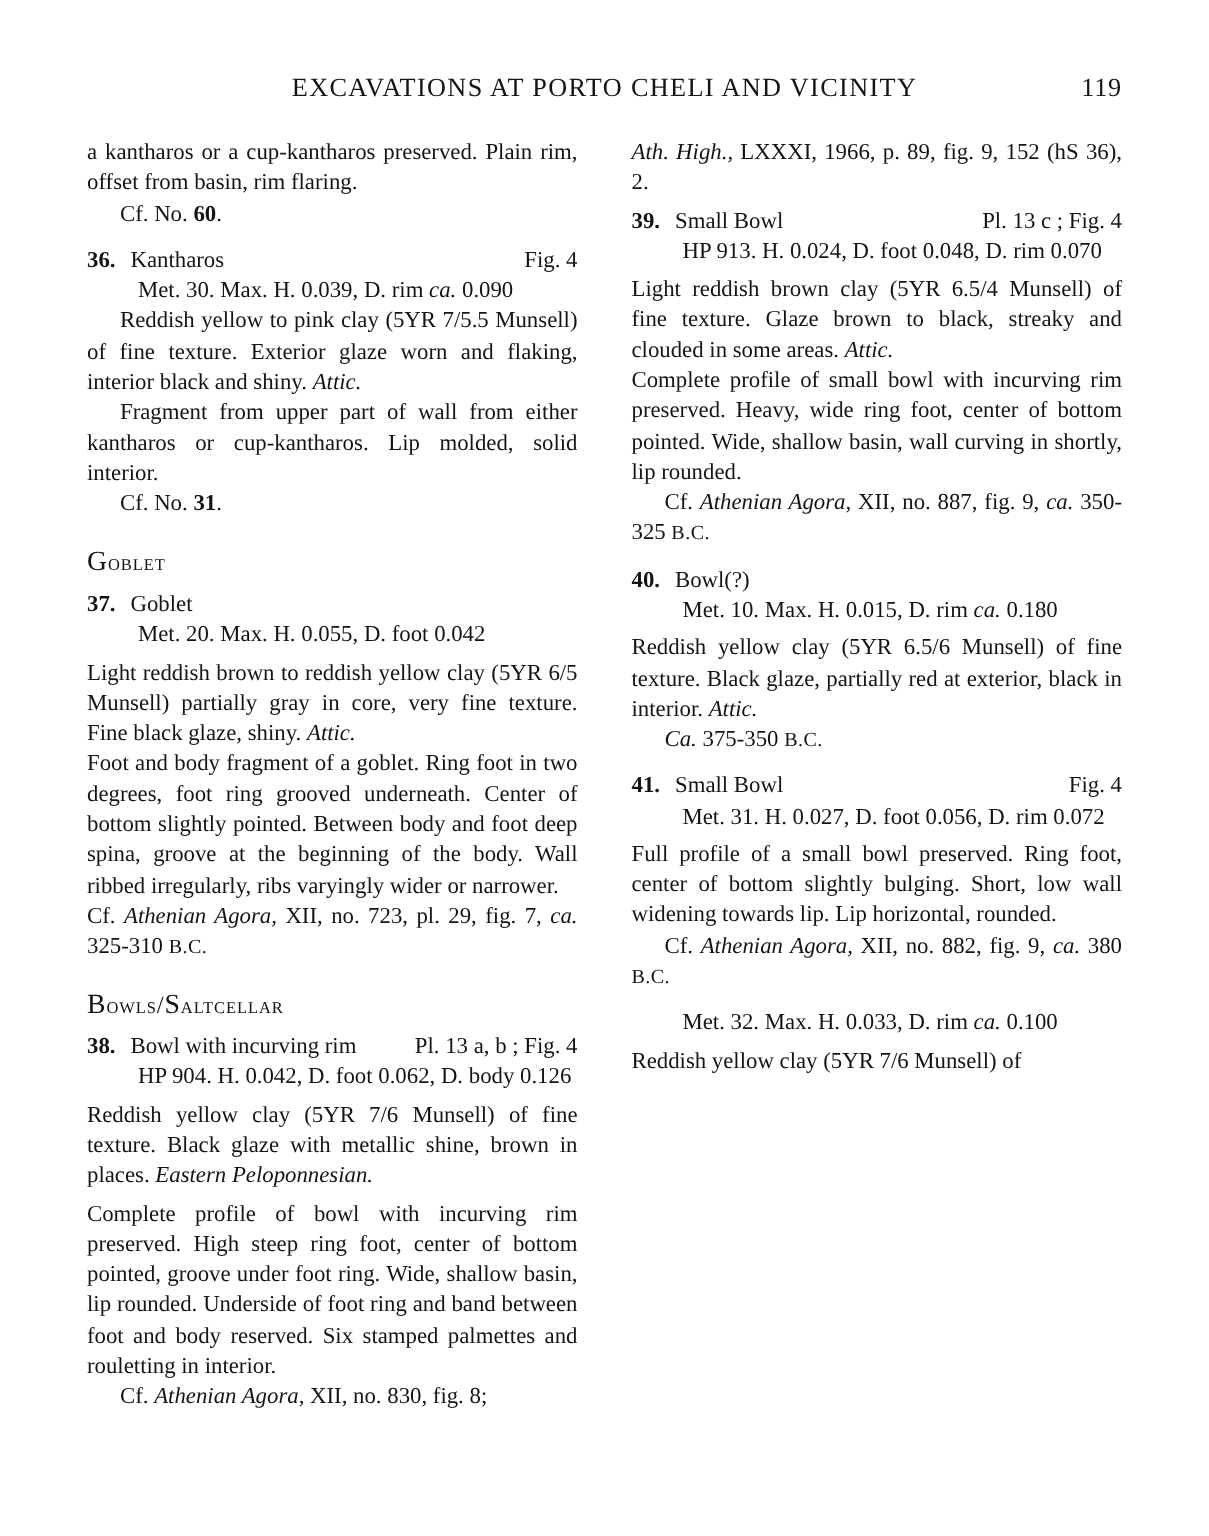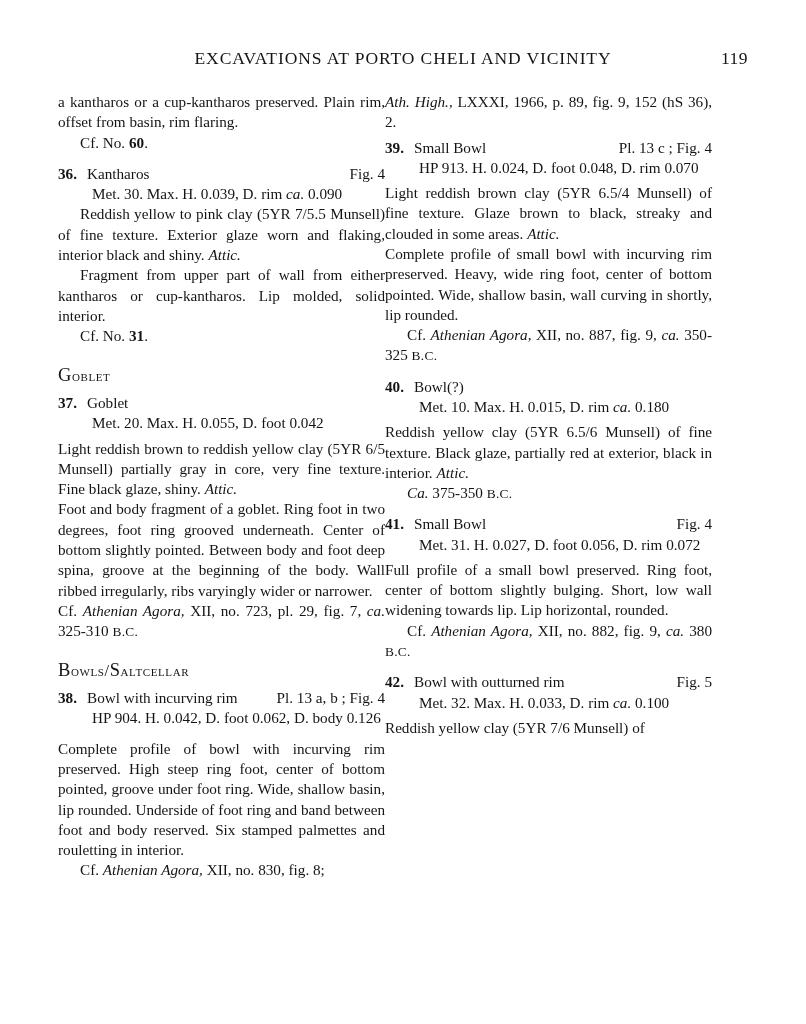--- a/index.html
+++ b/index.html
@@ -38,20 +38,21 @@
     top: 48px;
     font-size: 17.5px;
     letter-spacing: 0.5px;
   }
   .columns {
     position: absolute;
     left: 58px;
     top: 92px;
     width: 690px;
     display: flex;
+    gap: 36px;
   }
   .col {
     width: 327px;
     font-size: 15.2px;
     line-height: 1.335;
     text-align: justify;
     text-justify: inter-word;
     hyphens: manual;
   }
   p {
@@ -163,20 +164,21 @@
       <div class="gap-s"></div>
 
       <div class="entry">
         <div class="entry-head">
           <span class="entry-num">38.</span>
           <span class="entry-title">Bowl with incurving rim</span>
           <span class="entry-ref">Pl. 13 a, b ; Fig. 4</span>
         </div>
         <p class="measure">HP 904.  H. 0.042, D. foot 0.062, D. body 0.126</p>
         <div class="gap-s"></div>
+        <p class="p-flush">Reddish yellow clay (5YR 7/6 Munsell) of fine texture.  Black glaze with metallic shine, brown in places.  <span class="it">Eastern Peloponnesian.</span></p>
         <div class="gap-s"></div>
         <p class="p-flush">Complete profile of bowl with incurving rim preserved.  High steep ring foot, center of bottom pointed, groove under foot ring.  Wide, shallow basin, lip rounded.  Underside of foot ring and band between foot and body reserved. Six stamped palmettes and rouletting in interior.</p>
         <p class="p-ind">Cf. <span class="it">Athenian Agora,</span> XII, no. 830, fig. 8;</p>
       </div>
 
     </div>
 
     <div class="col">
 
       <p class="p-flush"><span class="it">Ath. High.,</span> LXXXI, 1966, p. 89, fig. 9, 152 (hS 36), 2.</p>
@@ -219,25 +221,20 @@
         </div>
         <p class="measure">Met. 31.  H. 0.027, D. foot 0.056, D. rim 0.072</p>
         <div class="gap-s"></div>
         <p class="p-flush">Full profile of a small bowl preserved.  Ring foot, center of bottom slightly bulging.  Short, low wall widening towards lip.  Lip horizontal, rounded.</p>
         <p class="p-ind">Cf. <span class="it">Athenian Agora,</span> XII, no. 882, fig. 9, <span class="it">ca.</span> 380 <span class="sc">B.C.</span></p>
       </div>
 
       <div class="gap-m"></div>
 
       <div class="entry">
-        <div class="entry-head">
-          <span class="entry-num">42.</span>
-          <span class="entry-title">Bowl with outturned rim</span>
-          <span class="entry-ref">Fig. 5</span>
-        </div>
         <p class="measure">Met. 32.  Max. H. 0.033, D. rim <span class="it">ca.</span> 0.100</p>
         <div class="gap-s"></div>
         <p class="p-flush">Reddish yellow clay (5YR 7/6 Munsell) of</p>
       </div>
 
     </div>
   </div>
 </div>
 
 </body></html>

